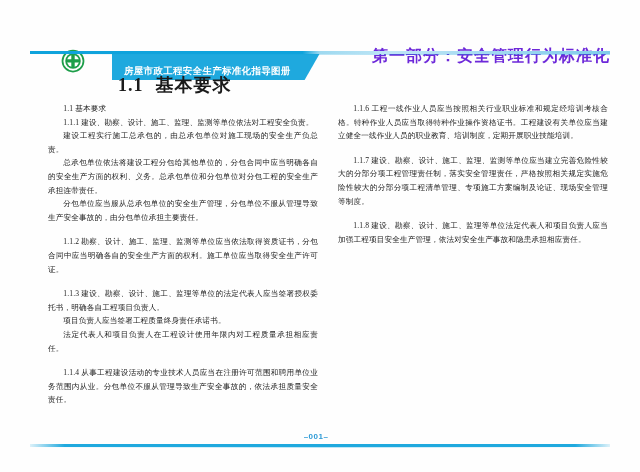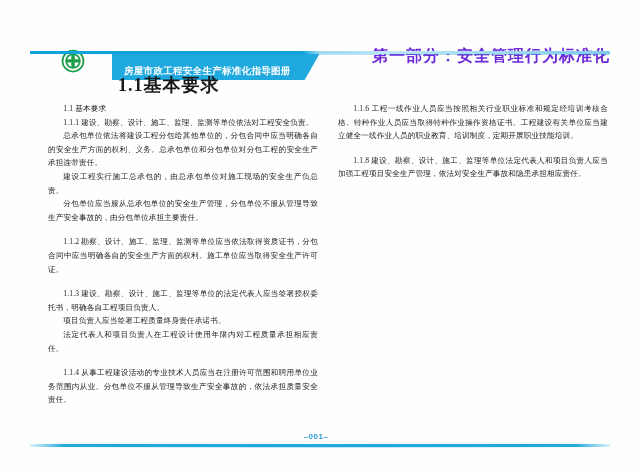--- a/index.html
+++ b/index.html
@@ -95,21 +95,21 @@
   
   .section-title {
     position: absolute;
     left: 118px;
     top: 73px;
     font-size: 18px;
     font-weight: bold;
     letter-spacing: 1px;
     white-space: nowrap;
   }
-  .section-title .num { margin-right: 0; }
+  .section-title .num { margin-right: 12px; }
 
   
   .col {
     position: absolute;
     top: 102px;
     width: 270px;
     font-size: 7.6px;
     line-height: 13.6px;
     text-align: justify;
     text-justify: inter-ideograph;
@@ -182,32 +182,33 @@
   <div class="header-rule"></div>
   <div class="header-rule-thin"></div>
 
   <div class="section-title">
     <span class="num">1.1</span><span>基本要求</span>
   </div>
 
   <div class="col col-left">
     <p class="para tight">1.1 基本要求</p>
     <p class="para tight">1.1.1 建设、勘察、设计、施工、监理、监测等单位依法对工程安全负责。</p>
+    <p class="para tight">建设工程实行施工总承包的，由总承包单位对施工现场的安全生产负总责。</p>
     <p class="para tight">总承包单位依法将建设工程分包给其他单位的，分包合同中应当明确各自的安全生产方面的权利、义务。总承包单位和分包单位对分包工程的安全生产承担连带责任。</p>
-    <p class="para tight">建设工程实行施工总承包的，由总承包单位对施工现场的安全生产负总责。</p>
     <p class="para tight">分包单位应当服从总承包单位的安全生产管理，分包单位不服从管理导致生产安全事故的，由分包单位承担主要责任。</p>
     <p class="para gap-before">1.1.2 勘察、设计、施工、监理、监测等单位应当依法取得资质证书，分包合同中应当明确各自的安全生产方面的权利。施工单位应当取得安全生产许可证。</p>
     <p class="para gap-before">1.1.3 建设、勘察、设计、施工、监理等单位的法定代表人应当签署授权委托书，明确各自工程项目负责人。</p>
     <p class="para tight">项目负责人应当签署工程质量终身责任承诺书。</p>
     <p class="para tight">法定代表人和项目负责人在工程设计使用年限内对工程质量承担相应责任。</p>
     <p class="para gap-before">1.1.4 从事工程建设活动的专业技术人员应当在注册许可范围和聘用单位业务范围内从业。分包单位不服从管理导致生产安全事故的，依法承担质量安全责任。</p>
   </div>
 
   <div class="col col-right">
     <p class="para tight">1.1.6 工程一线作业人员应当按照相关行业职业标准和规定经培训考核合格。特种作业人员应当取得特种作业操作资格证书。工程建设有关单位应当建立健全一线作业人员的职业教育、培训制度，定期开展职业技能培训。</p>
+    <p class="para gap-before">1.1.7 建设、勘察、设计、施工、监理、监测等单位应当建立完善危险性较大的分部分项工程管理责任制，落实安全管理责任，严格按照相关规定实施危险性较大的分部分项工程清单管理、专项施工方案编制及论证、现场安全管理等制度。</p>
     <p class="para gap-before">1.1.8 建设、勘察、设计、施工、监理等单位法定代表人和项目负责人应当加强工程项目安全生产管理，依法对安全生产事故和隐患承担相应责任。</p>
   </div>
 
   <div class="page-number">–001–</div>
   <div class="footer-rule"></div>
   <div class="footer-rule-thin"></div>
 
 </div>
 
 </body></html>

